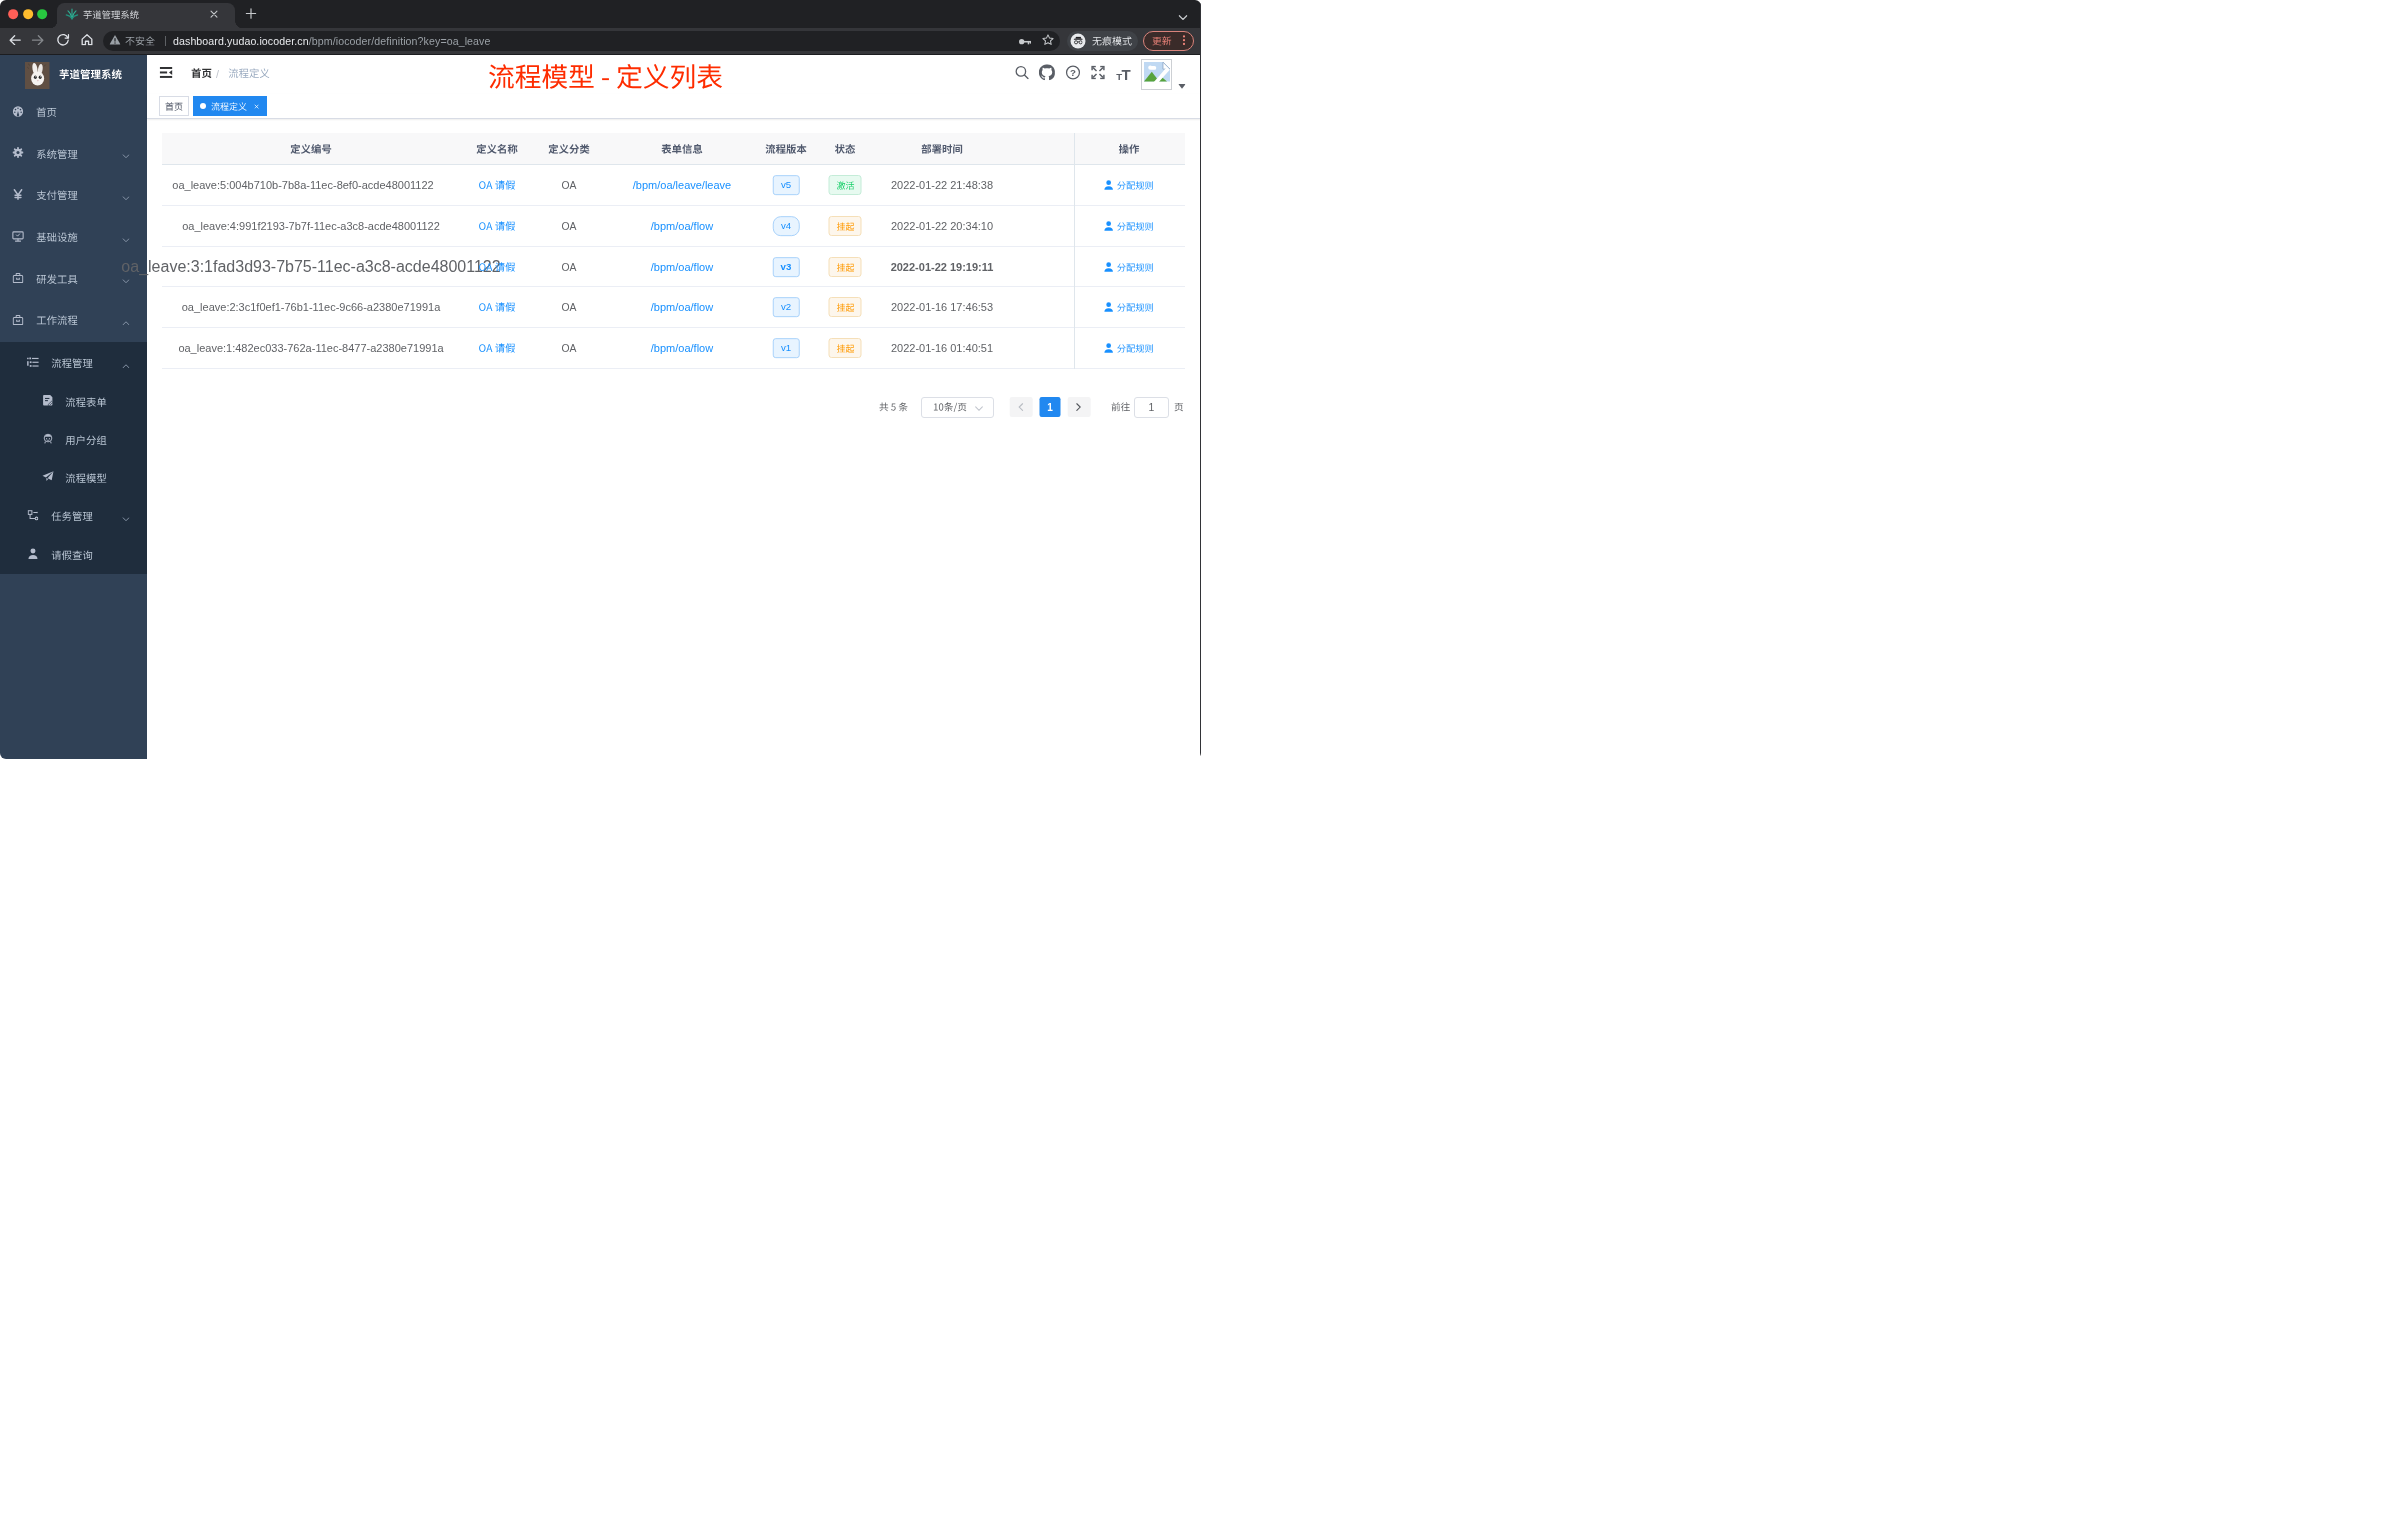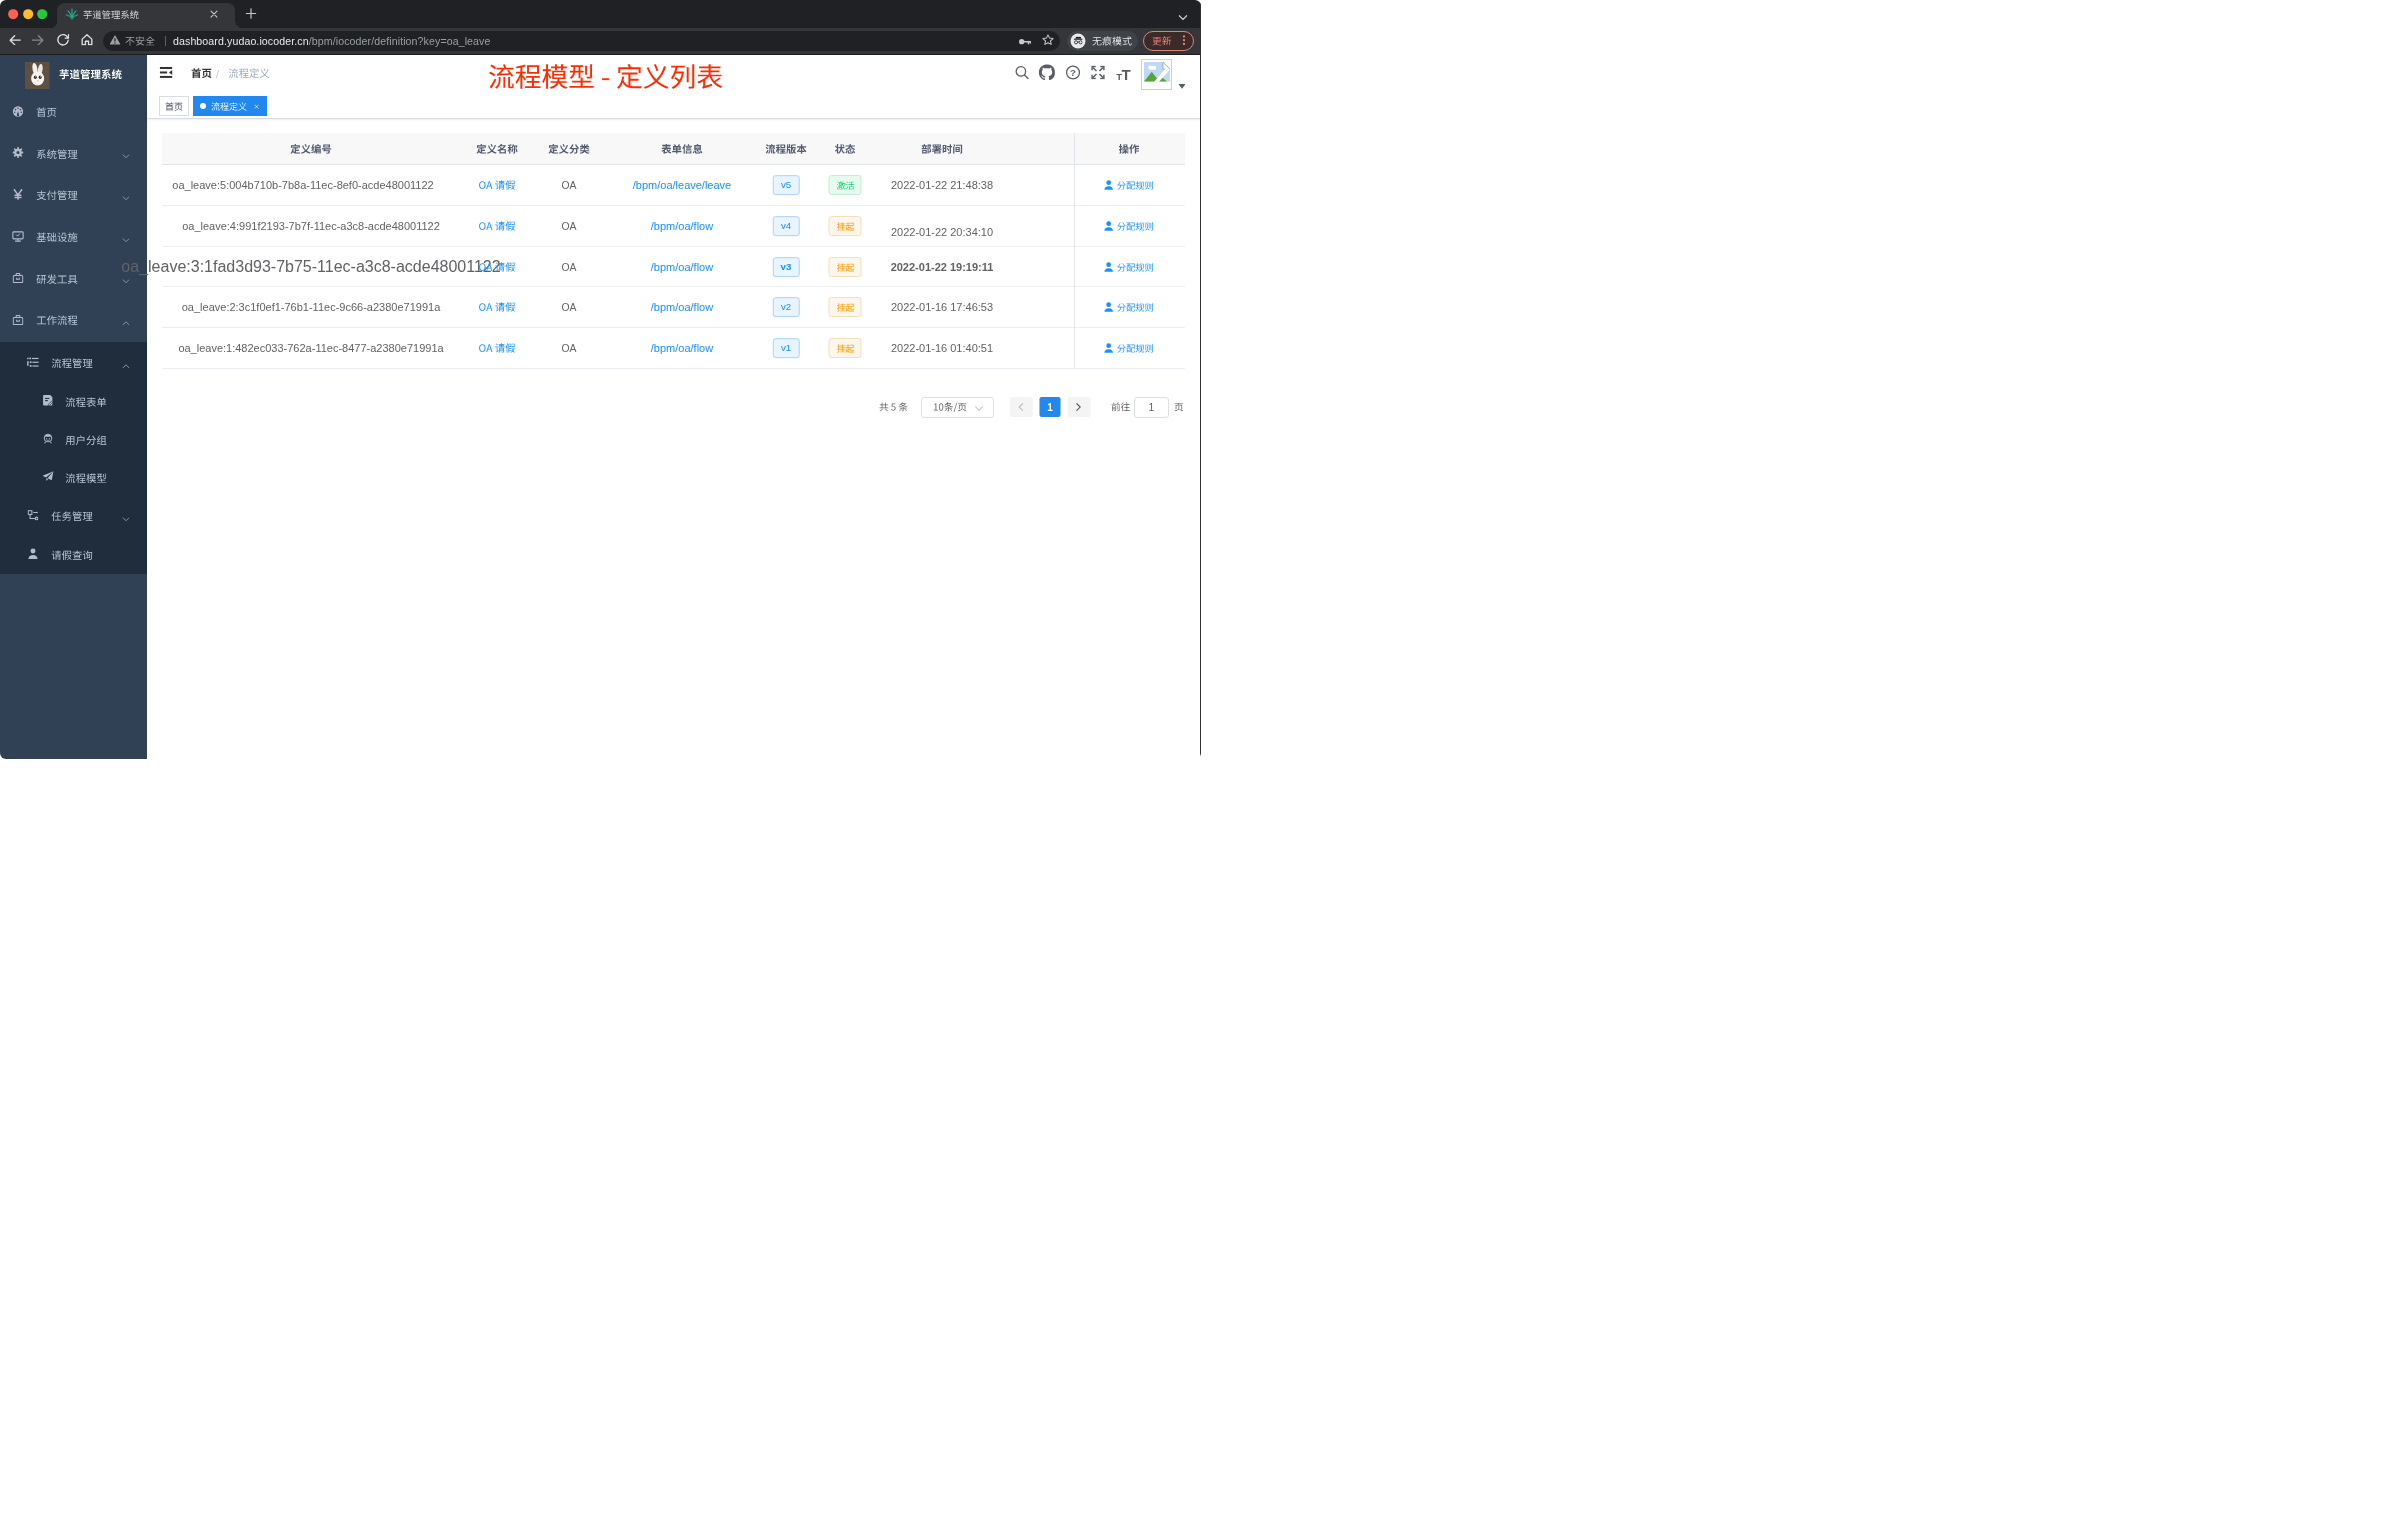--- a/index.html
+++ b/index.html
@@ -597,33 +597,33 @@
         </g>
       </svg>
     </div>
 <div class="a" style="left:569px;top:226px;transform:translate(-50%,-50%);">
       <div style="font-size:10.4px;color:#606266">OA</div>
     </div>
 <div class="a" style="left:682px;top:226px;transform:translate(-50%,-50%);">
       <div style="font-size:11px;color:#1890ff;white-space:nowrap">/bpm/oa/flow</div>
     </div>
 <div class="a" style="left:786px;top:226px;transform:translate(-50%,-50%);">
-      <div style="width:26.5px;height:19.7px;border-radius:3px;background:#e8f4ff;border:0.7px solid #a9d2fb;box-sizing:border-box;display:flex;align-items:center;justify-content:center;font-size:9.7px;color:#1890ff">v4</div>
+      <div style="width:26.5px;height:19.7px;border-radius:8px;background:#e8f4ff;border:0.7px solid #a9d2fb;box-sizing:border-box;display:flex;align-items:center;justify-content:center;font-size:9.7px;color:#1890ff">v4</div>
     </div>
 <div class="a" style="left:845px;top:226px;transform:translate(-50%,-50%);">
       <div style="width:33px;height:20px;border-radius:3px;background:#fdf6ec;border:0.7px solid #f5dfb8;box-sizing:border-box;display:flex;align-items:center;justify-content:center">
         <svg class="t" style="width:18px;height:9px;" viewBox="0 -880 2000 1000">
           <g fill="#ff9900">
             <use href="#g87" x="0"></use>
             <use href="#g88" x="1000"></use>
           </g>
         </svg>
       </div>
     </div>
-<div class="a" style="left:942px;top:226px;transform:translate(-50%,-50%);margin-top:6px;">
+<div class="a" style="left:942px;top:226px;transform:translate(-50%,-50%);">
       <div style="font-size:11px;color:#606266;white-space:nowrap">2022-01-22 20:34:10</div>
     </div>
 <div class="a" style="left:1129px;top:226px;transform:translate(-50%,-50%);">
       <div class="flex">
         <svg width="9.7" height="10.4" viewBox="0 0 14 15" fill="#1890ff" style="margin-right:3.7px">
           <circle cx="7" cy="4.2" r="3.4"></circle>
           <path d="M.8 15 a6.2 5.6 0 0 1 12.4 0 Z"></path>
         </svg>
         <svg class="t" style="width:37px;height:9.3px;" viewBox="0 -880 4000 1000">
           <g fill="#1890ff">

